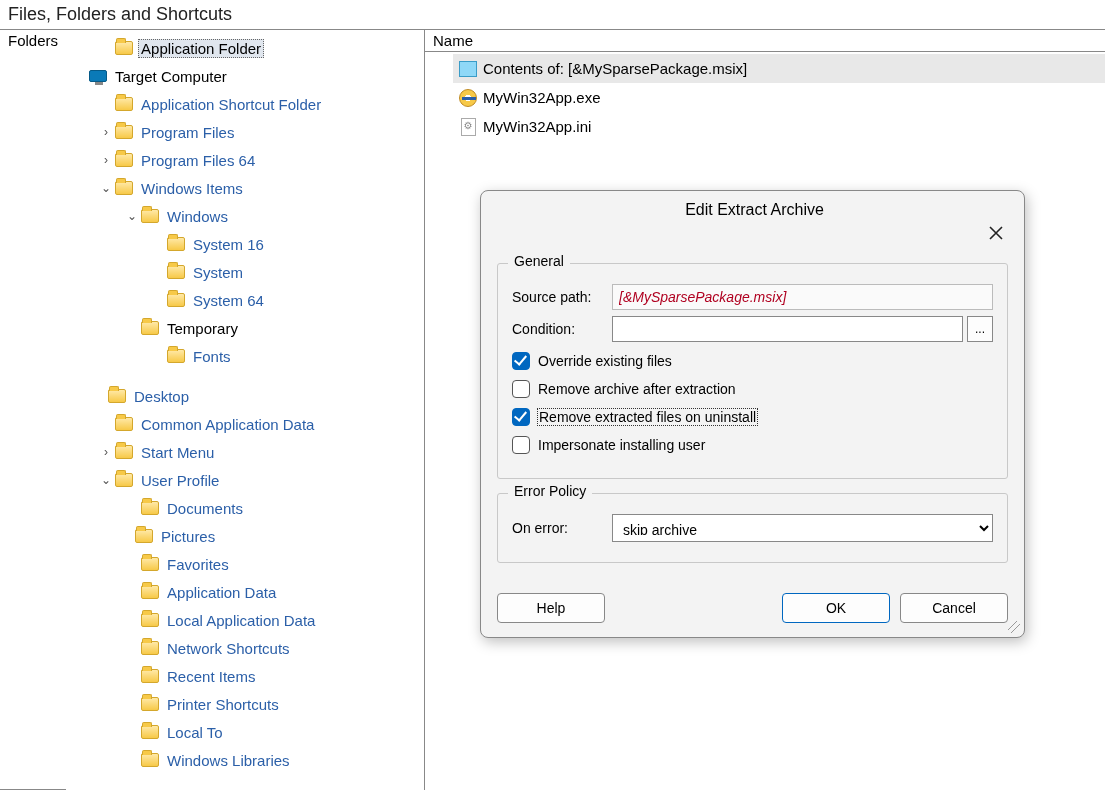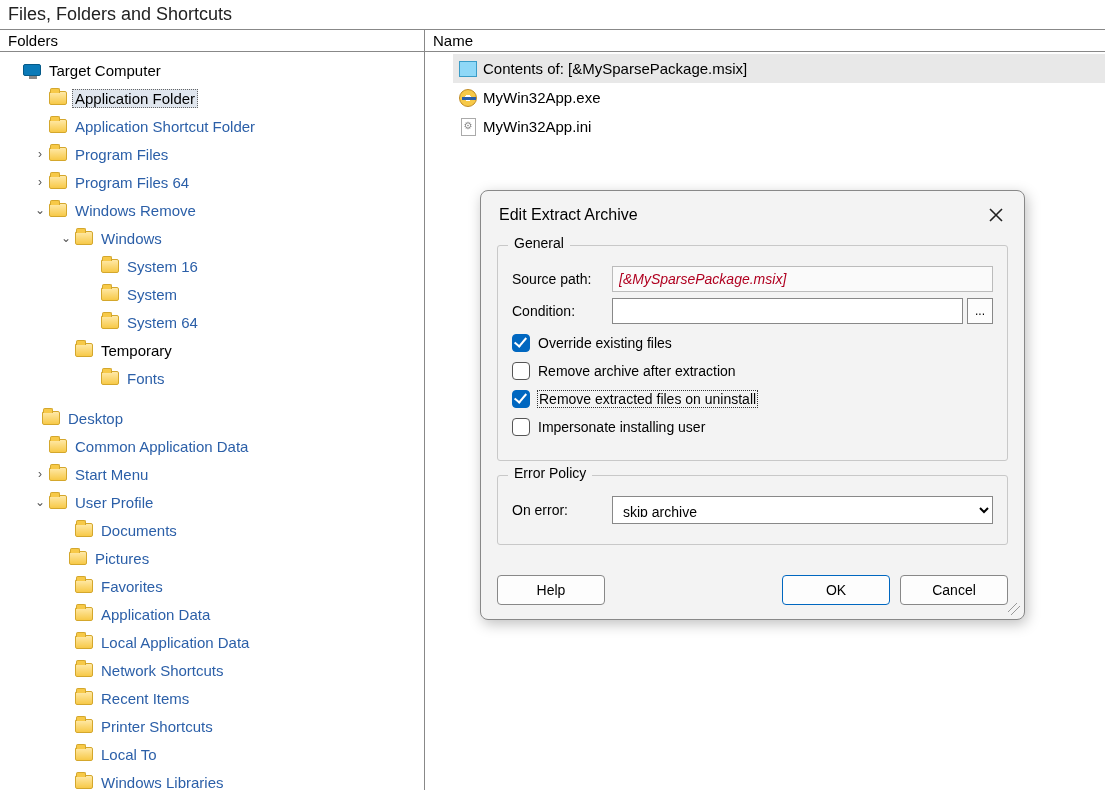--- a/index.html
+++ b/index.html
@@ -20,21 +20,21 @@
     border-bottom: 1px solid #888;
   }
   .panes {
     display: flex;
     height: calc(100% - 36px);
   }
   .left-pane {
     width: 425px;
     border-right: 1px solid #888;
     display: flex;
-    flex-direction: column;
+    flex-direction: row;
   }
   .right-pane {
     flex: 1;
     display: flex;
     flex-direction: column;
     position: relative;
   }
   .pane-header {
     padding: 2px 8px;
     border-bottom: 1px solid #888;
@@ -176,20 +176,21 @@
     border-radius: 8px;
     box-shadow: 2px 4px 14px rgba(0,0,0,0.25);
     display: flex;
     flex-direction: column;
   }
   .dialog-titlebar {
     display: flex;
     align-items: center;
     padding: 10px 14px 10px 18px;
     font-size: 16px;
+    flex-direction: column;
   }
   .dialog-close {
     margin-left: auto;
     width: 28px; height: 28px;
     display: flex;
     align-items: center;
     justify-content: center;
     cursor: pointer;
     font-size: 16px;
   }
@@ -314,39 +315,39 @@
 </head>
 <body>
 
 <div class="title-bar">Files, Folders and Shortcuts</div>
 
 <div class="panes">
 
   <div class="left-pane">
     <div class="pane-header">Folders</div>
     <div class="tree" id="tree">
+        <div class="tree-row" style="padding-left: 32px;">
+          <span class="expander none">›</span>
+          <span class="icon">
+            <span class="folder-icon"></span>
+          </span>
+          <span class="label selected">Application Folder</span>
+        </div>
         <div class="tree-row" style="padding-left: 6px;">
           <span class="expander none">›</span>
           <span class="icon">
             <span class="monitor-icon"></span>
           </span>
           <span class="label">Target Computer</span>
         </div>
         <div class="tree-row" style="padding-left: 32px;">
           <span class="expander none">›</span>
           <span class="icon">
             <span class="folder-icon"></span>
           </span>
-          <span class="label selected">Application Folder</span>
-        </div>
-        <div class="tree-row" style="padding-left: 32px;">
-          <span class="expander none">›</span>
-          <span class="icon">
-            <span class="folder-icon"></span>
-          </span>
           <span class="label link">Application Shortcut Folder</span>
         </div>
         <div class="tree-row" style="padding-left: 32px;">
           <span class="expander ">›</span>
           <span class="icon">
             <span class="folder-icon"></span>
           </span>
           <span class="label link">Program Files</span>
         </div>
         <div class="tree-row" style="padding-left: 32px;">
@@ -354,21 +355,21 @@
           <span class="icon">
             <span class="folder-icon"></span>
           </span>
           <span class="label link">Program Files 64</span>
         </div>
         <div class="tree-row" style="padding-left: 32px;">
           <span class="expander ">⌄</span>
           <span class="icon">
             <span class="folder-icon"></span>
           </span>
-          <span class="label link">Windows Remove</span>
+          <span class="label link">Windows Items</span>
         </div>
         <div class="tree-row" style="padding-left: 58px;">
           <span class="expander ">⌄</span>
           <span class="icon">
             <span class="folder-icon"></span>
           </span>
           <span class="label link">Windows</span>
         </div>
         <div class="tree-row" style="padding-left: 84px;">
           <span class="expander none">›</span>

